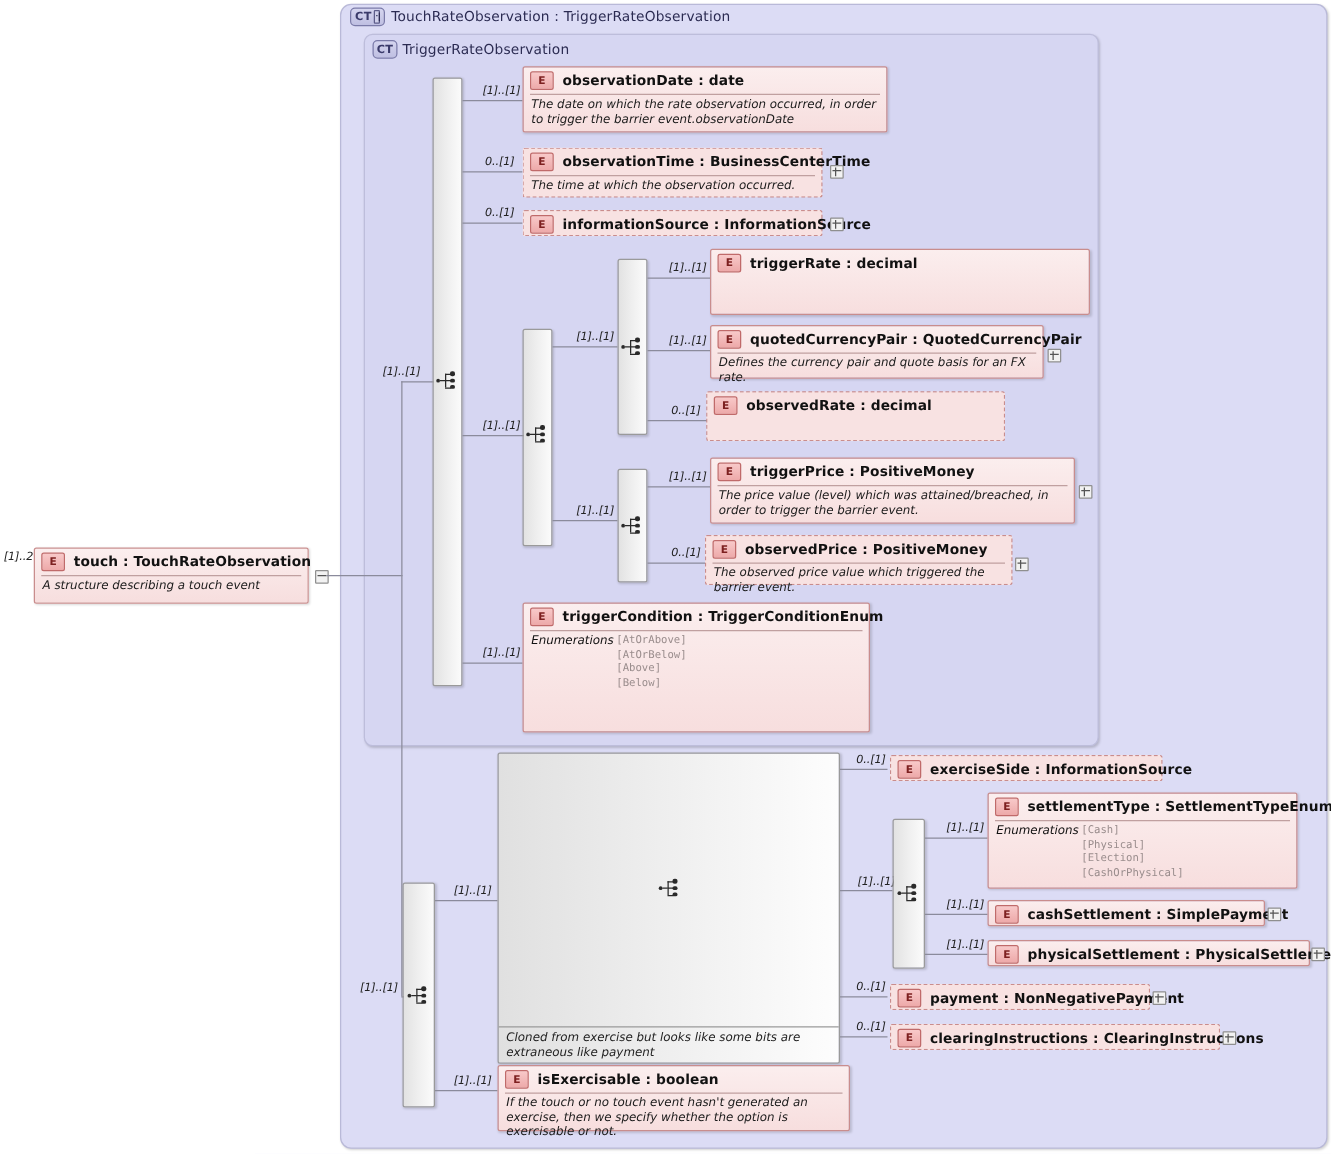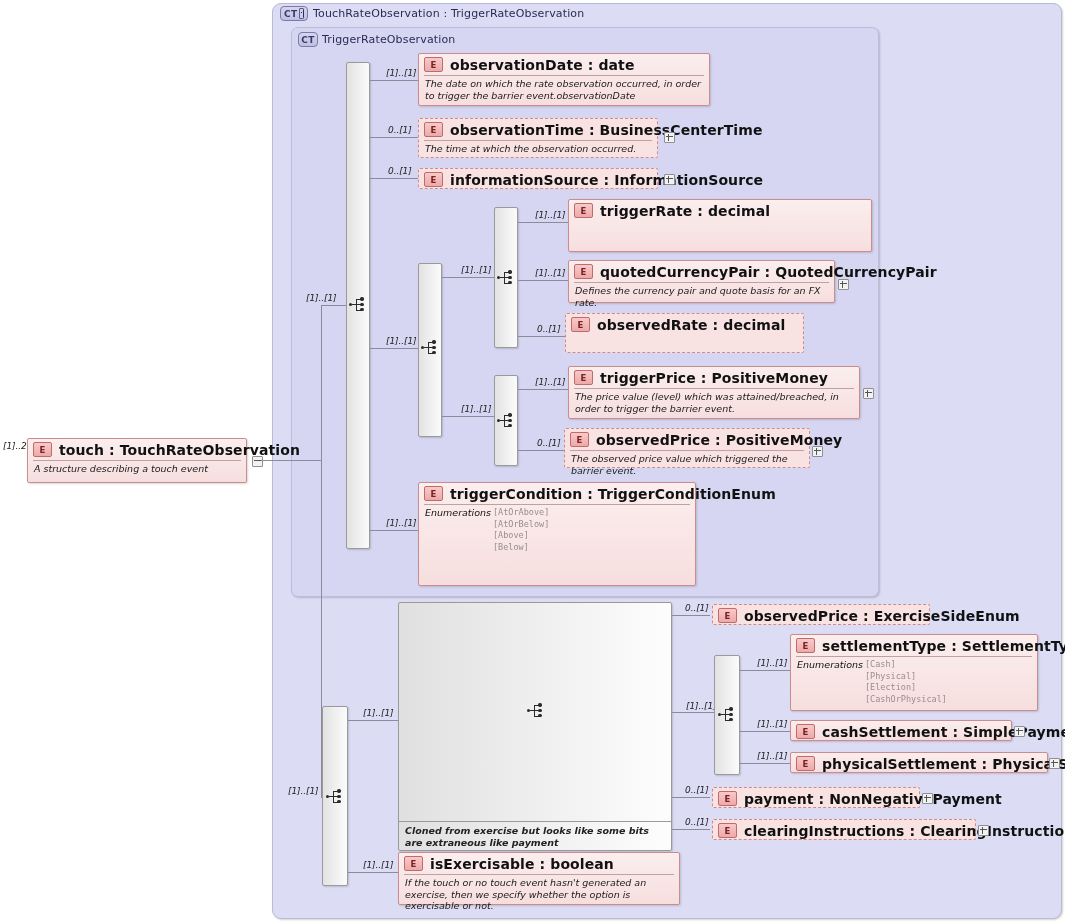--- a/index.html
+++ b/index.html
@@ -35,21 +35,20 @@
   .ct-title{
     position:absolute;font-size:11px;color:#2b2b52;font-weight:normal;
     white-space:nowrap;letter-spacing:.15px;
   }
 
   
   .seqbar{
     background:linear-gradient(to right,#e2e2e2 0%,#eeeeee 45%,#fbfbfb 100%);
     border:1px solid #9a9a9a;border-radius:2px;
     box-shadow:1px 1px 2px rgba(0,0,0,.16);
-    font-weight:bold;
   }
   .seqbar.big{
     background:linear-gradient(to right,#e0e0e0 0%,#ececec 40%,#fdfdfd 100%);
   }
   .seq-annot{
     position:absolute;left:0;right:0;bottom:0;
     border-top:1px solid #9a9a9a;
     font-style:italic;font-size:9.5px;line-height:11.5px;color:#222;
     padding:3px 5px 2px 6px;box-sizing:border-box;
   }
@@ -76,21 +75,21 @@
   .elem-head{
     display:flex;align-items:center;height:21px;padding-left:5px;box-sizing:border-box;
   }
   .e-badge{
     width:17px;height:13px;border:1px solid #c06a6a;border-radius:2px;
     background:linear-gradient(#f8c9c9,#eda9a9);
     font-size:8.5px;font-weight:bold;color:#7d2020;
     display:flex;align-items:center;justify-content:center;flex:0 0 auto;
   }
   .elem-name{
-    margin-left:7px;font-size:14px;font-weight:bold;color:#111;white-space:nowrap;
+    margin-left:7px;font-size:11px;font-weight:bold;color:#111;white-space:nowrap;
     letter-spacing:.1px;
   }
   .elem-doc{
     border-top:1px solid #c0a0a0;margin:0 5px;padding:2px 1px 16px 1px;
     font-style:italic;font-size:9.5px;line-height:11.5px;color:#1a1a1a;
   }
   .enum-row{
     border-top:1px solid #c0a0a0;margin:0 5px;padding:2px 1px 2px 1px;
     display:flex;font-size:9.5px;
   }
@@ -343,21 +342,21 @@
 <div class="hline" style="left:672px;top:797px;width:38px;"></div>
 <div class="hline" style="left:672px;top:829px;width:38px;"></div>
 <div class="card" style="left:685px;top:603px;">0..[1]</div>
 <div class="card" style="left:686px;top:701px;">[1]..[1]</div>
 <div class="card" style="left:685px;top:785px;">0..[1]</div>
 <div class="card" style="left:685px;top:817px;">0..[1]</div>
 
 <div class="abs elem optional" style="left:712px;top:604px;width:218px;height:21px;">
   <div class="elem-head">
     <span class="e-badge">E</span>
-    <span class="elem-name">observedPrice : ExerciseSideEnum</span>
+    <span class="elem-name">exerciseSide : InformationSource</span>
   </div>
 </div>
 
 <div class="abs seqbar" style="left:714px;top:655px;width:26px;height:120px;"></div>
 <div class="seqicon" style="left:718px;top:707px;">
   <i class="d0"></i>
     <i class="l0"></i>
     <i class="vs"></i>
     <i class="h1"></i>
     <i class="h2"></i>

